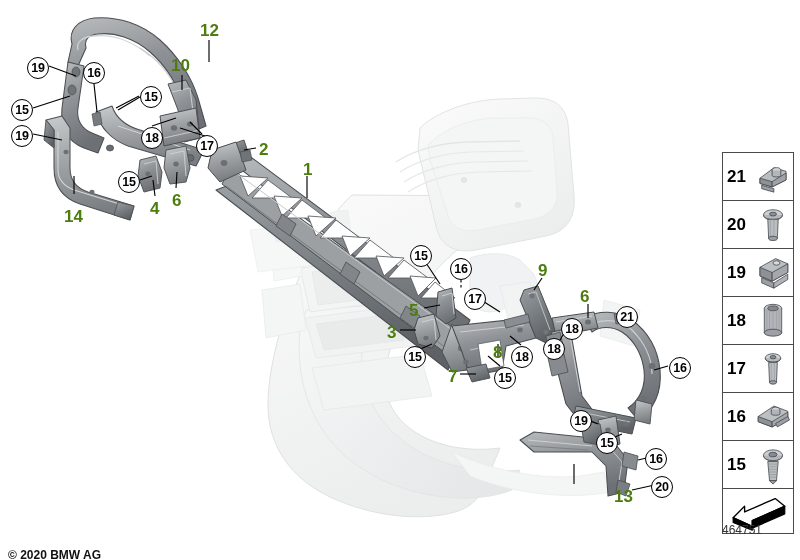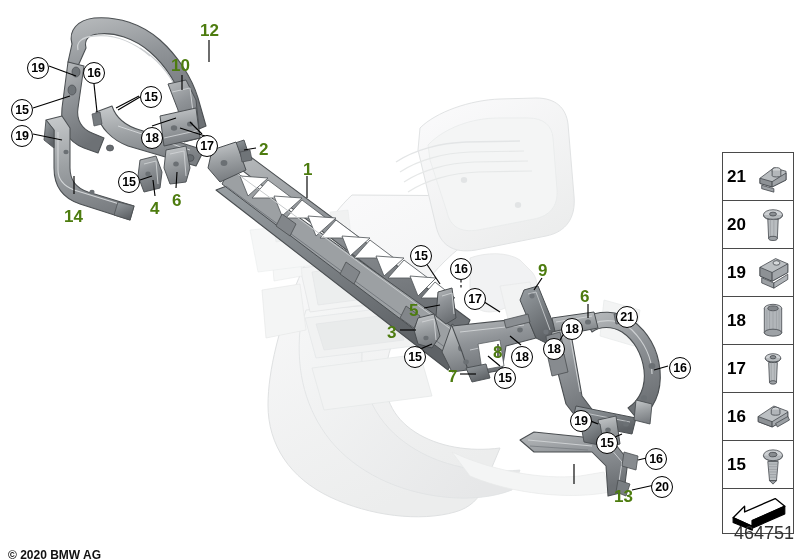--- a/index.html
+++ b/index.html
@@ -32,21 +32,21 @@
   .legend-num{font-size:17px;font-weight:bold;color:#000;
     width:26px;text-align:left;padding-left:4px;flex:none;}
   .legend-art{flex:1;height:100%;position:relative;}
   .legend-art svg{position:absolute;left:0;top:0;width:100%;height:100%;}
 
   #arrowbox{position:absolute;left:722px;top:488px;width:72px;height:46px;
     border:1.3px solid #4a4a4a;box-sizing:border-box;z-index:20;background:#fff;}
   #arrowbox svg{width:100%;height:100%;}
 
   #diagnum{position:absolute;left:722px;top:523px;width:72px;
-    text-align:right;font-size:18px;color:#333;z-index:20;}
+    text-align:left;font-size:12px;color:#333;z-index:20;}
 
   #copyright{position:absolute;left:8px;top:548px;
     font-size:12px;font-weight:bold;color:#111;z-index:20;white-space:nowrap;}
 </style>
 </head>
 <body>
 
 <div id="stage">
 
   <svg class="layer" viewBox="0 0 800 560">

